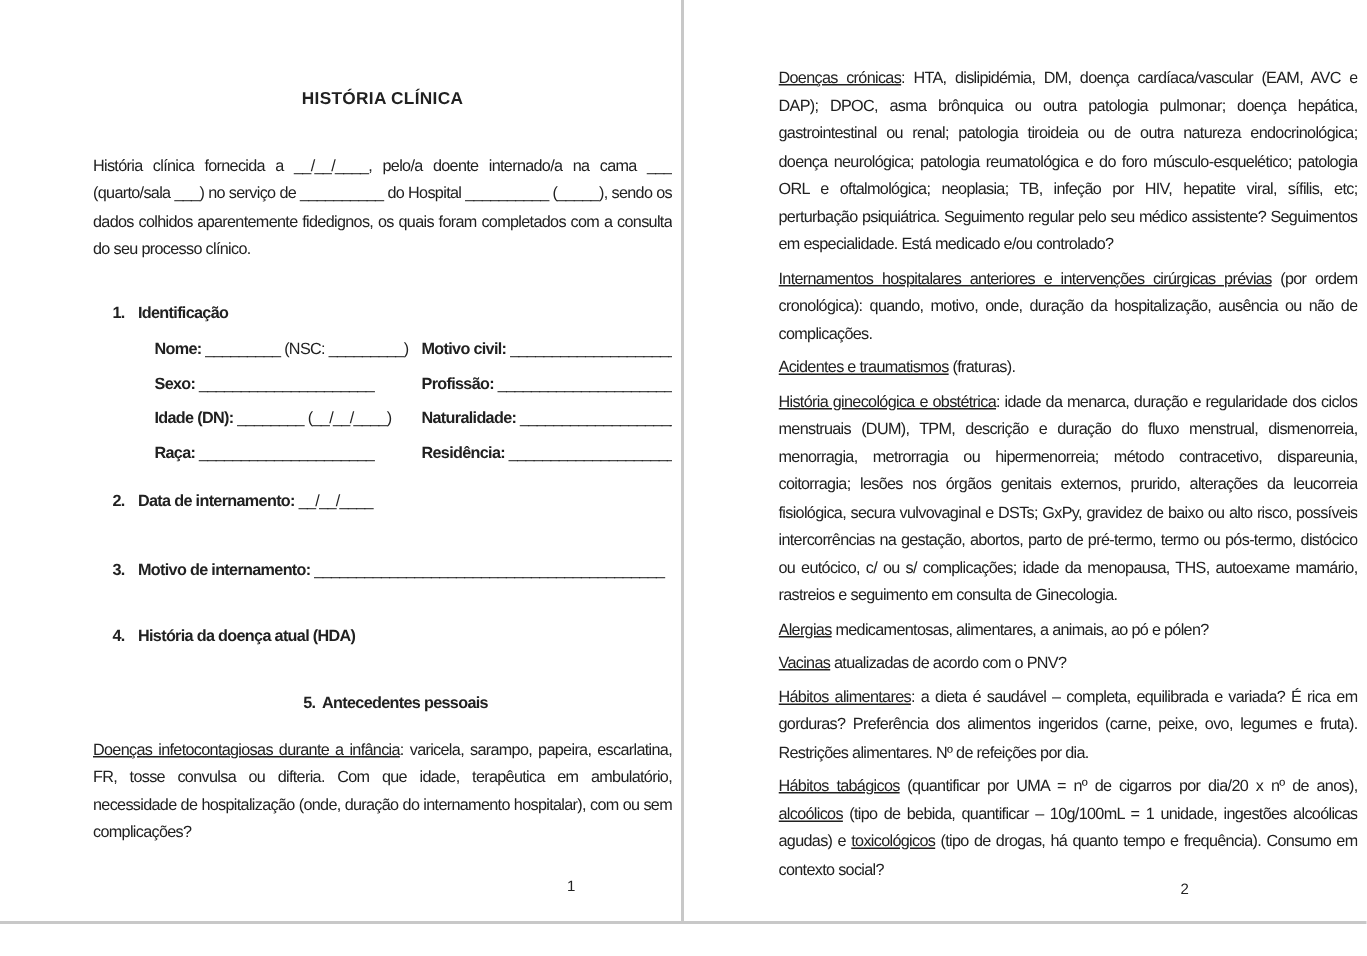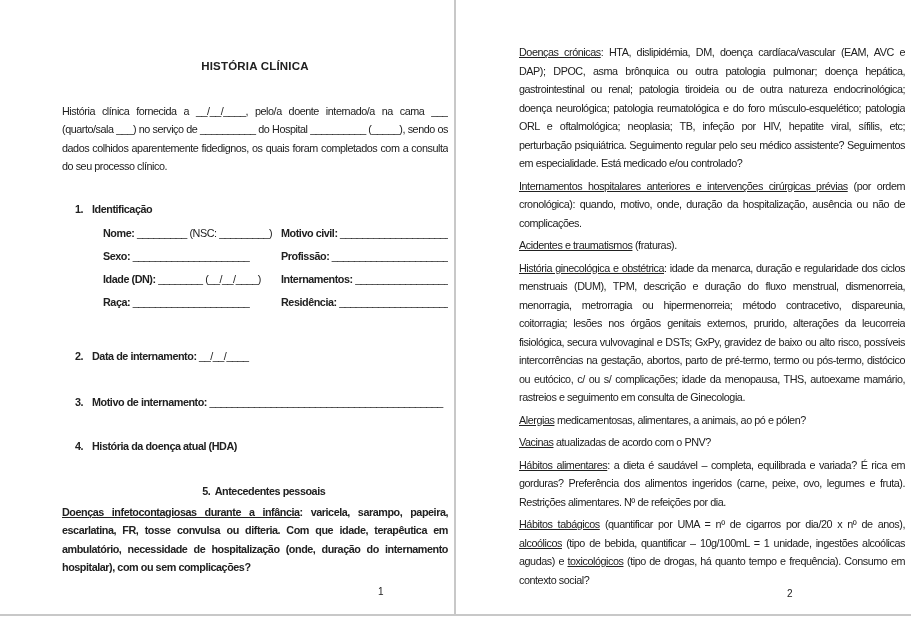--- a/index.html
+++ b/index.html
@@ -28,25 +28,25 @@
   .hnum .suffix{font-weight:normal;}
   .h1{margin-top:24px;}
   .fields{
     margin-top:6px;
     display:grid;grid-template-columns:178px 208px;
     row-gap:4.5px;
     margin-left:41px;
   }
   .field{white-space:nowrap;overflow:hidden;}
   .flabel{font-weight:bold;}
-  .s2{margin-top:35px;}
+  .s2{margin-top:13px;}
   .s3{margin-top:28px;}
   .s4{margin-top:25px;}
   .s5{margin-top:27px;text-align:center;}
-  .p1para .para{margin-top:2px;font-weight:bold;}
+  .p1para .para{margin-top:12px;}
   .page2paras .para{margin-bottom:4px;}
   .pagenum{position:absolute;font-size:10px;color:#212121;}
   #pn1{left:378px;top:586px;}
   #pn2{left:787px;top:588px;}
 </style>
 </head>
 <body>
 
 <div class="page" id="page1">
   <div class="title">HISTÓRIA CLÍNICA</div>
@@ -58,21 +58,21 @@
   <div class="hnum h1">
     <span class="num">1.</span><span>Identificação</span>
   </div>
 
   <div class="fields">
       <div class="field"><span class="flabel">Nome:</span><span class="fblank"> _________ (NSC: _________)</span></div>
       <div class="field"><span class="flabel">Motivo civil:</span><span class="fblank"> _______________________</span></div>
       <div class="field"><span class="flabel">Sexo:</span><span class="fblank"> _____________________</span></div>
       <div class="field"><span class="flabel">Profissão:</span><span class="fblank"> _________________________</span></div>
       <div class="field"><span class="flabel">Idade (DN):</span><span class="fblank"> ________ (__/__/____)</span></div>
-      <div class="field"><span class="flabel">Internamentos:</span><span class="fblank"> ____________________</span></div>
+      <div class="field"><span class="flabel">Naturalidade:</span><span class="fblank"> ____________________</span></div>
       <div class="field"><span class="flabel">Raça:</span><span class="fblank"> _____________________</span></div>
       <div class="field"><span class="flabel">Residência:</span><span class="fblank"> ______________________</span></div>
     </div>
 
   <div class="hnum s2">
     <span class="num">2.</span><span>Data de internamento:</span><span class="suffix"> __/__/____</span>
   </div>
 
   <div class="hnum s3">
     <span class="num">3.</span><span>Motivo de internamento:</span><span class="suffix"> __________________________________________</span>

